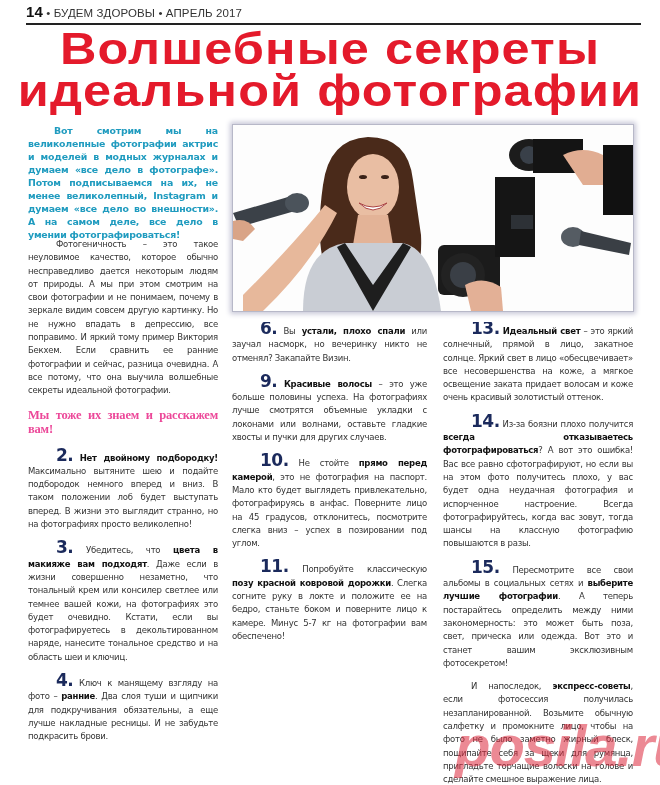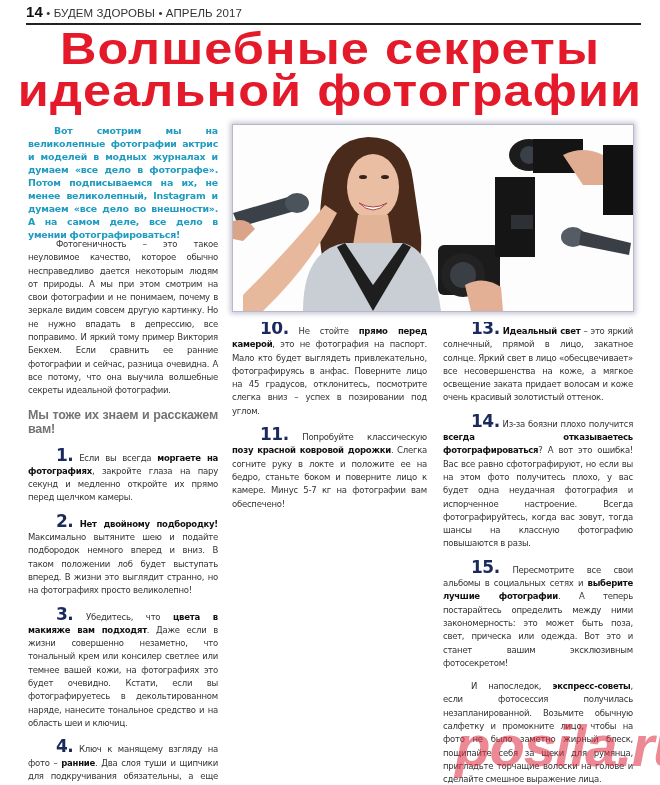--- a/index.html
+++ b/index.html
@@ -8,21 +8,21 @@
   .header .pnum{font-weight:bold;font-size:15px;color:#111;}
   .rule{position:absolute;left:26px;top:23px;width:615px;height:2px;background:#222;}
   .title{position:absolute;left:0;top:28px;width:660px;text-align:center;font-family:"Liberation Sans",sans-serif;font-weight:bold;color:#e41a2b;font-size:45px;line-height:42px;letter-spacing:1px;transform:scaleX(1.12);transform-origin:center top;}
   .lead{position:absolute;left:28px;top:124px;width:190px;font-family:"DejaVu Sans",sans-serif;font-weight:bold;color:#1f9bbf;font-size:9.4px;line-height:13px;text-align:justify;text-indent:26px;letter-spacing:-0.2px;}
   .col{position:absolute;font-family:"DejaVu Sans",sans-serif;font-size:8.5px;line-height:13.3px;text-align:justify;color:#333;letter-spacing:-0.25px;}
   .col p{margin:0 0 10px 0;text-indent:0;}
   .col p.indent{text-indent:28px;}
   .col b{color:#111;}
   .num{font-family:"DejaVu Sans",sans-serif;font-weight:bold;color:#1b2a5c;font-size:17px;letter-spacing:-0.5px;}
   .num::after{content:"";}
-  .sub{font-family:Liberation Sans, sans-serif;font-weight:bold;font-size:12.5px;line-height:14.5px;color:#737373;margin:10px 0 12px 0;letter-spacing:-0.2px;}
+  .sub{font-family:Liberation Serif, serif;font-weight:bold;font-size:12.5px;line-height:14.5px;color:#ec4899;margin:10px 0 12px 0;letter-spacing:-0.2px;}
   .photo{position:absolute;left:232px;top:124px;width:400px;height:186px;border:1px solid #b7b8c8;box-shadow:0 0 5px 2px #c8c8d8;background:#fff;overflow:hidden;}
   .watermark{position:absolute;left:455px;top:712px;font-family:"Liberation Sans",sans-serif;font-style:italic;font-weight:bold;font-size:58px;color:rgba(220,40,60,0.55);letter-spacing:-1px;}
 </style>
 </head>
 <body>
 
 <div class="header">
   <span class="pnum">14</span>
   <span>•</span>
   <span>БУДЕМ ЗДОРОВЫ</span>
@@ -73,28 +73,29 @@
     <rect x="370" y="20" width="30" height="70" fill="#111"></rect>
 
     <ellipse cx="340" cy="112" rx="12" ry="10" fill="#555c63"></ellipse>
     <path d="M348 106 L398 118 L396 130 L346 120 Z" fill="#3a3f45"></path>
   </svg>
 </div>
 
 <div class="col" style="left:28px;top:238px;width:190px;">
   <p class="indent">Фотогеничность – это такое неуловимое качество, которое обычно несправедливо дается некоторым людям от природы. А мы при этом смотрим на свои фотографии и не понимаем, почему в зеркале видим совсем другую картинку. Но не нужно впадать в депрессию, все поправимо. И яркий тому пример Виктория Бекхем. Если сравнить ее ранние фотографии и сейчас, разница очевидна. А все потому, что она выучила волшебные секреты идеальной фотографии.</p>
   <div class="sub">Мы тоже их знаем и расскажем вам!</div>
-  <p class="indent"><span class="num">1.</span> <span>Если вы всегда </span><b>моргаете на фотографиях</b><span>, закройте глаза на пару секунд и медленно откройте их прямо перед щелчком камеры.</span></p>
   <p class="indent"><span class="num">2.</span> <span></span><b>Нет двойному подбородку!</b><span> Максимально вытяните шею и подайте подбородок немного вперед и вниз. В таком положении лоб будет выступать вперед. В жизни это выглядит странно, но на фотографиях просто великолепно!</span></p>
   <p class="indent"><span class="num">3.</span> <span>Убедитесь, что </span><b>цвета в макияже вам подходят</b><span>. Даже если в жизни совершенно незаметно, что тональный крем или консилер светлее или темнее вашей кожи, на фотографиях это будет очевидно. Кстати, если вы фотографируетесь в декольтированном наряде, нанесите тональное средство и на область шеи и ключиц.</span></p>
   <p class="indent"><span class="num">4.</span> <span>Ключ к манящему взгляду на фото – </span><b>ранние</b><span>. Два слоя туши и щипчики для подкручивания обязательны, а еще лучше накладные ресницы. И не забудьте подкрасить брови.</span></p>
 
 </div>
 
 <div class="col" style="left:232px;top:322px;width:195px;height:463px;overflow:hidden;">
+  <p class="indent"><span class="num">6.</span> <span>Вы </span><b>устали, плохо спали</b><span> или заучал насморк, но вечеринку никто не отменял? Закапайте Визин.</span></p>
+  <p class="indent"><span class="num">9.</span> <span></span><b>Красивые волосы</b><span> – это уже больше половины успеха. На фотографиях лучше смотрятся объемные укладки с локонами или волнами, оставьте гладкие хвосты и пучки для других случаев.</span></p>
   <p class="indent"><span class="num">10.</span> <span>Не стойте </span><b>прямо перед камерой</b><span>, это не фотография на паспорт. Мало кто будет выглядеть привлекательно, фотографируясь в анфас. Поверните лицо на 45 градусов, отклонитесь, посмотрите слегка вниз – успех в позировании под углом.</span></p>
   <p class="indent"><span class="num">11.</span> <span>Попробуйте классическую </span><b>позу красной ковровой дорожки</b><span>. Слегка согните руку в локте и положите ее на бедро, станьте боком и поверните лицо к камере. Минус 5-7 кг на фотографии вам обеспечено!</span></p>
 </div>
 
 <div class="col" style="left:443px;top:322px;width:190px;height:463px;overflow:hidden;">
   <p class="indent"><span class="num">13.</span> <span></span><b>Идеальный свет</b><span> – это яркий солнечный, прямой в лицо, закатное солнце. Яркий свет в лицо «обесцвечивает» все несовершенства на коже, а мягкое освещение заката придает волосам и коже очень красивый золотистый оттенок.</span></p>
   <p class="indent"><span class="num">14.</span> <span>Из-за боязни плохо получится </span><b>всегда отказываетесь фотографироваться</b><span>? А вот это ошибка! Вас все равно сфотографируют, но если вы на этом фото получитесь плохо, у вас будет одна неудачная фотография и испорченное настроение. Всегда фотографируйтесь, когда вас зовут, тогда шансы на классную фотографию повышаются в разы.</span></p>
   <p class="indent"><span class="num">15.</span> <span>Пересмотрите все свои альбомы в социальных сетях и </span><b>выберите лучшие фотографии</b><span>. А теперь постарайтесь определить между ними закономерность: это может быть поза, свет, прическа или одежда. Вот это и станет вашим эксклюзивным фотосекретом!</span></p>
   <p class="indent"><span>И напоследок, </span><b>экспресс-советы</b><span>, если фотосессия получилась незапланированной. Возьмите обычную салфетку и промокните лицо, чтобы на фото не было заметно жирный блеск, пощипайте себя за щеки для румянца, пригладьте торчащие волоски на голове и сделайте смешное выражение лица.</span></p>
 </div>

